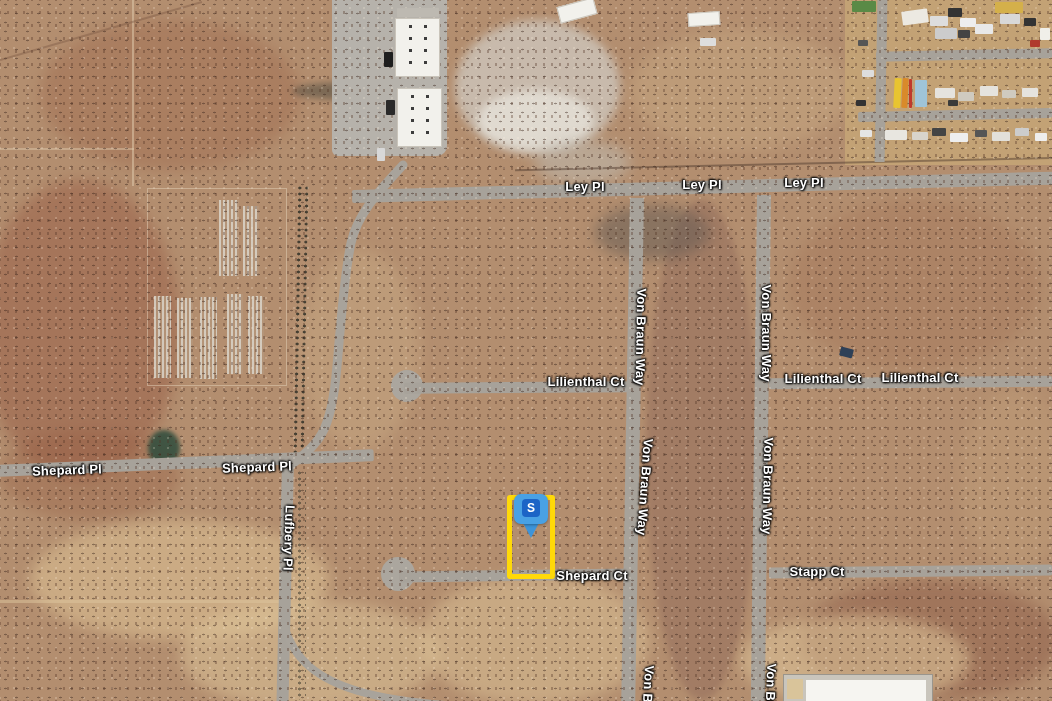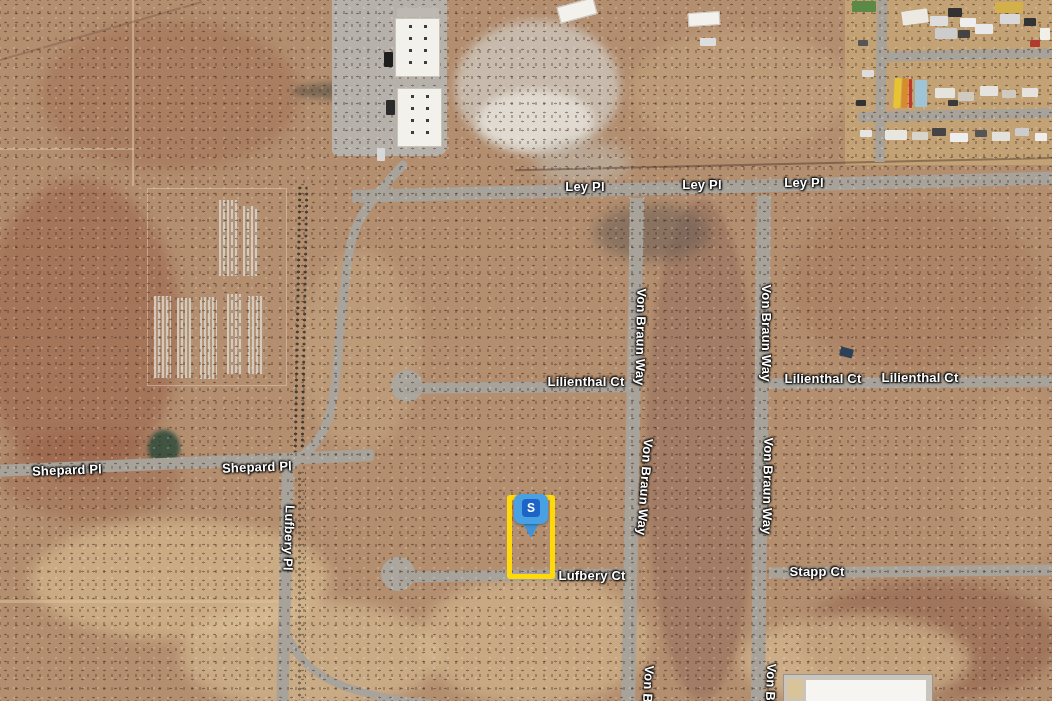--- a/index.html
+++ b/index.html
@@ -185,16 +185,16 @@
   <span class="lbl" style="left:920px;top:377px">Lilienthal Ct</span>
   <span class="lbl" style="left:641px;top:337px;--r:91deg">Von Braun Way</span>
   <span class="lbl" style="left:766px;top:333px;--r:90deg">Von Braun Way</span>
   <span class="lbl" style="left:645px;top:487px;--r:94deg">Von Braun Way</span>
   <span class="lbl" style="left:768px;top:486px;--r:91deg">Von Braun Way</span>
   <span class="lbl" style="left:647px;top:714px;--r:93deg">Von Braun Way</span>
   <span class="lbl" style="left:770px;top:712px;--r:92deg">Von Braun Way</span>
   <span class="lbl" style="left:67px;top:470px;--r:-2deg">Shepard Pl</span>
   <span class="lbl" style="left:257px;top:467px;--r:-2deg">Shepard Pl</span>
   <span class="lbl" style="left:289px;top:538px;--r:92deg">Lufbery Pl</span>
-  <span class="lbl" style="left:592px;top:575px">Lufbery Ct</span>
+  <span class="lbl" style="left:592px;top:575px">Shepard Ct</span>
   <span class="lbl" style="left:817px;top:571px">Stapp Ct</span>
 
 </div>
 
 </body></html>

